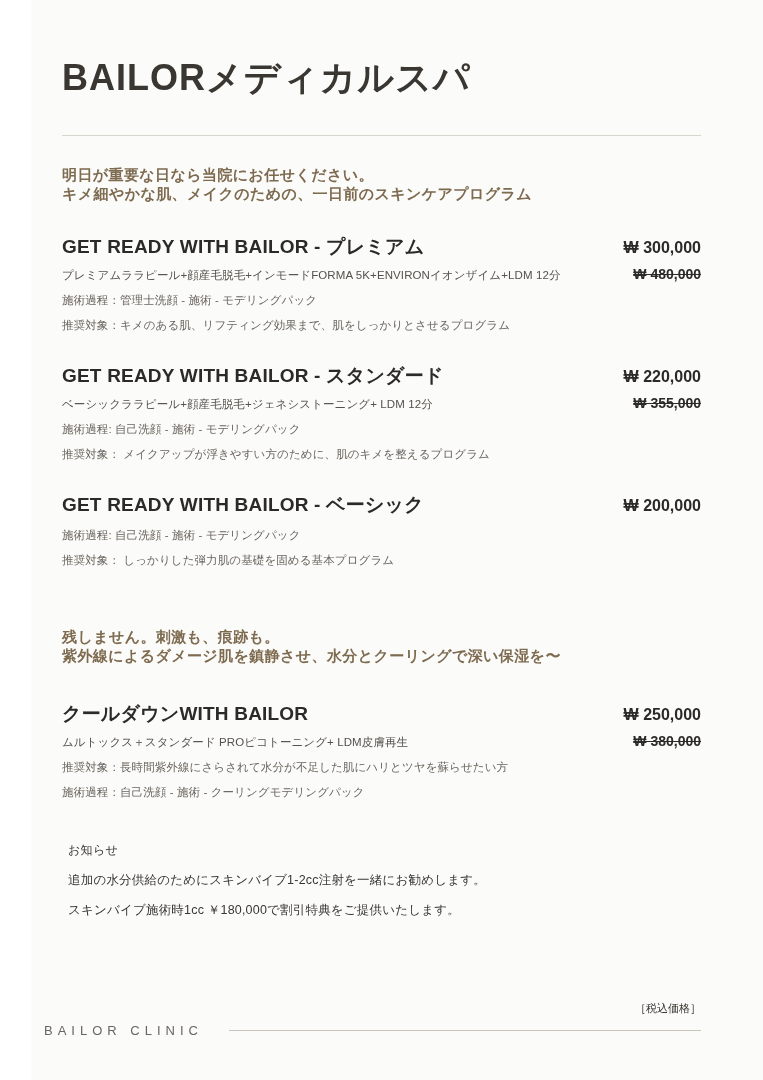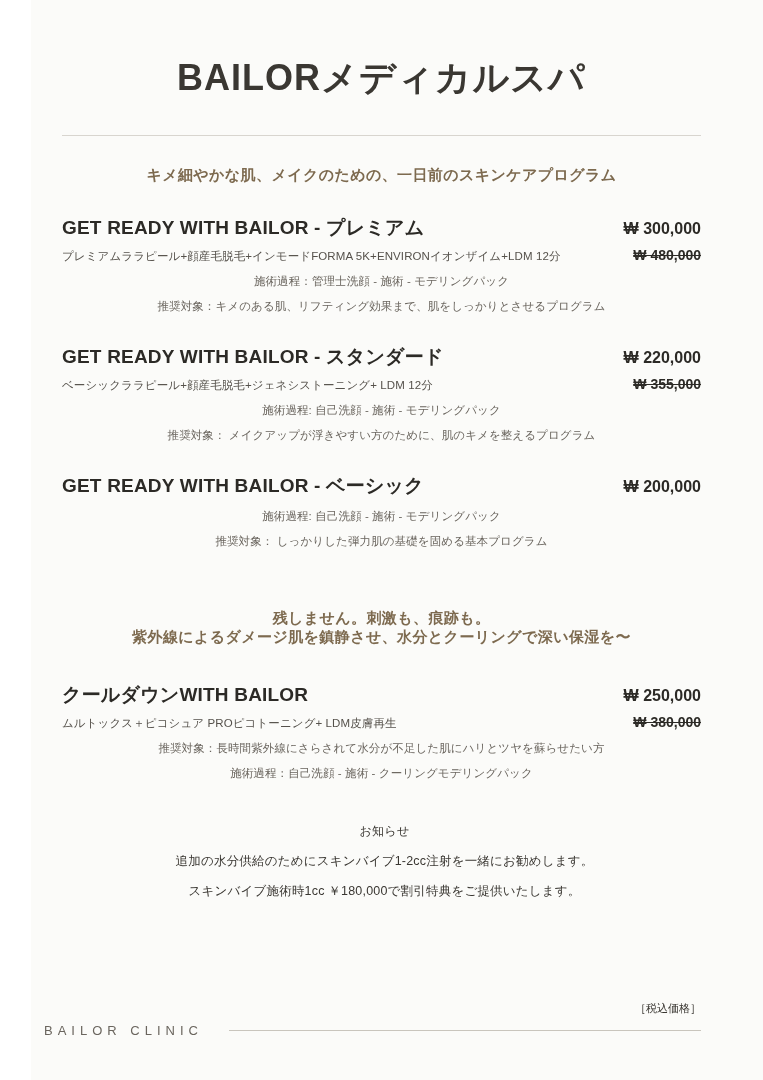--- a/index.html
+++ b/index.html
@@ -25,21 +25,20 @@
     position: absolute;
     left: 0; top: 0;
     width: 31px; height: 1080px;
     background: #ffffff;
   }
   .content {
     position: absolute;
     left: 62px;
     right: 62px;
     top: 0;
-    text-align: center;
   }
   
   .title {
     font-size: 36px;
     font-weight: bold;
     letter-spacing: 1px;
     color: #3a3732;
     margin-top: 58px;
     line-height: 1.1;
   }
@@ -168,20 +167,21 @@
 <div class="page">
 
   <div class="left-rail"></div>
 
   <div class="content">
 
     <div class="title">BAILORメディカルスパ</div>
     <div class="title-rule"></div>
 
     <div class="intro">
+      <div class="intro-line1">明日が重要な日なら当院にお任せください。</div>
       <div class="intro-line2">キメ細やかな肌、メイクのための、一日前のスキンケアプログラム</div>
     </div>
 
     <div class="program">
       <div class="program-head">
         <div class="program-name">GET READY WITH BAILOR - プレミアム</div>
         <div class="program-price">₩ 300,000</div>
       </div>
       <div class="program-sub">
         <div class="program-desc">プレミアムララピール+顔産毛脱毛+インモードFORMA 5K+ENVIRONイオンザイム+LDM 12分</div>
@@ -217,21 +217,21 @@
       <div class="intro-line1">残しません。刺激も、痕跡も。</div>
       <div class="intro-line2">紫外線によるダメージ肌を鎮静させ、水分とクーリングで深い保湿を〜</div>
     </div>
 
     <div class="cooldown">
       <div class="program-head">
         <div class="program-name">クールダウンWITH BAILOR</div>
         <div class="program-price">₩ 250,000</div>
       </div>
       <div class="program-sub">
-        <div class="program-desc">ムルトックス＋ピコシュア PROピコトーニング+ LDM皮膚再生</div>
+        <div class="program-desc">ムルトックス＋スタンダード PROピコトーニング+ LDM皮膚再生</div>
         <div class="program-oldprice">₩ 380,000</div>
       </div>
       <div class="program-row">推奨対象：長時間紫外線にさらされて水分が不足した肌にハリとツヤを蘇らせたい方</div>
       <div class="program-row">施術過程：自己洗顔 - 施術 - クーリングモデリングパック</div>
     </div>
 
     <div class="notice">
       <div class="notice-title">お知らせ</div>
       <div class="notice-line">追加の水分供給のためにスキンバイブ1-2cc注射を一緒にお勧めします。</div>
       <div class="notice-line">スキンバイブ施術時1cc ￥180,000で割引特典をご提供いたします。</div>

